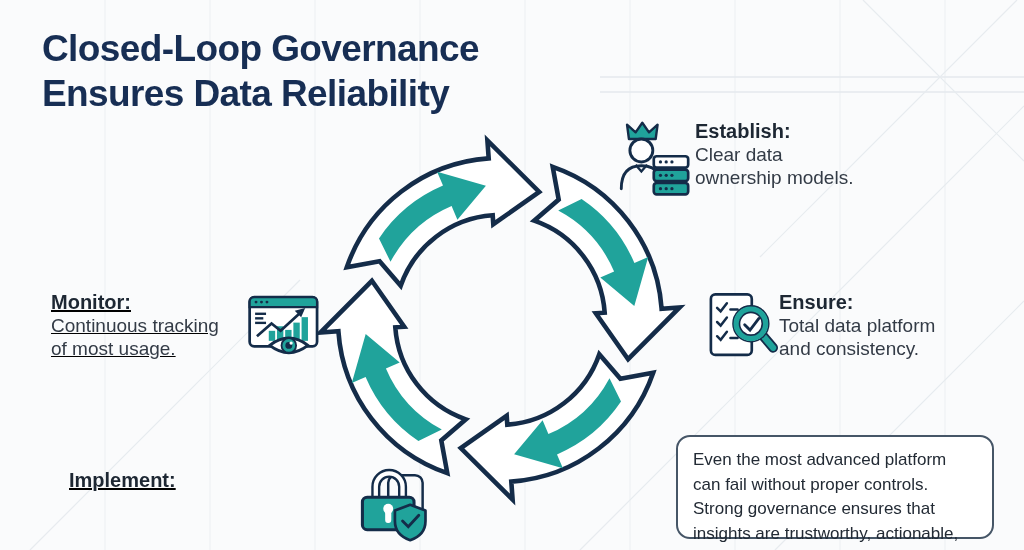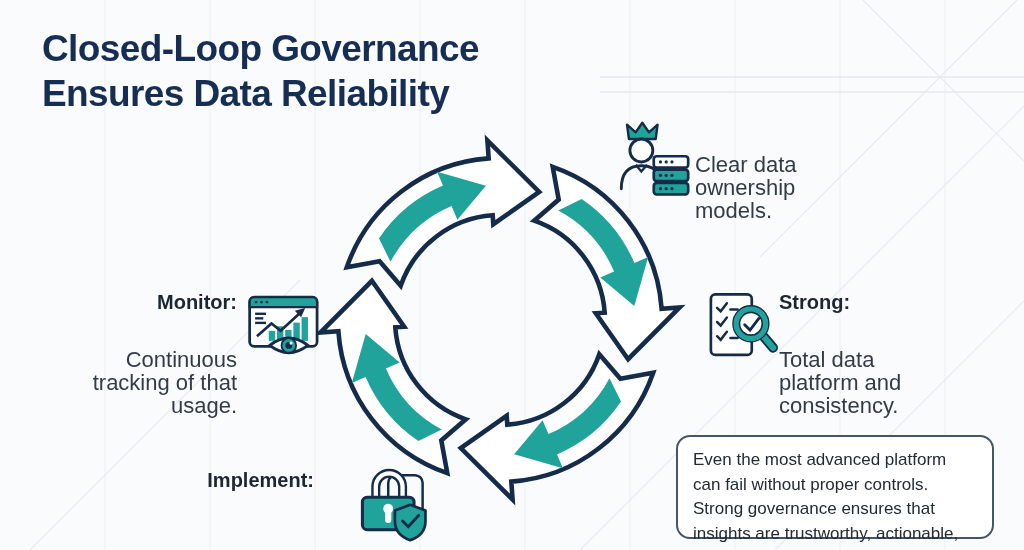--- a/index.html
+++ b/index.html
@@ -10,22 +10,22 @@
     background:#fafbfc; overflow:hidden;
   }
   svg.bg, svg.cycle { position:absolute; left:0; top:0; width:1024px; height:550px; }
   .title {
     position:absolute; left:42px; top:26px; width:520px;
     font-size:37px; line-height:45px; font-weight:700;
     letter-spacing:-0.6px; color:#172e54;
   }
   .step { position:absolute; }
   .step .heading { font-size:20px; font-weight:700; color:#1d2733; line-height:24px; }
-  .step .desc    { font-size:22px; color:#333b46; line-height:23px;margin-top:34px; }
-  .step.right-al { text-align:right; }
+  .step .desc    { font-size:19px; color:#333b46; line-height:23px; }
+  .step.right-al { text-align:left;text-decoration:underline; }
   .icon-box { position:absolute; }
   #step-establish { left:695px; top:119px; }
   #step-establish .desc { width:162px; }
   #icon-establish { left:606px; top:118px; width:86px; height:86px; }
   #step-ensure { left:779px; top:290px; }
   #step-ensure .desc { width:178px; }
   #icon-ensure { left:702px; top:290px; width:80px; height:80px; }
   #step-monitor { right:787px; top:290px; width:186px; }
   #step-monitor .desc { width:186px; }
   #icon-monitor { left:246px; top:288px; width:82px; height:82px; }
@@ -110,20 +110,21 @@
         <circle cx="57" cy="60" r="1.7"></circle>
           <circle cx="63" cy="60" r="1.7"></circle>
           <circle cx="69" cy="60" r="1.7"></circle>
         <circle cx="57" cy="74" r="1.7"></circle>
           <circle cx="63" cy="74" r="1.7"></circle>
           <circle cx="69" cy="74" r="1.7"></circle>
       </g>
     </svg>
   </div>
   <div class="step" id="step-establish">
+    <div class="heading">Establish:</div>
     <div class="desc">Clear data ownership models.</div>
   </div>
 
   <div class="icon-box" id="icon-ensure">
     <svg viewBox="0 0 90 90" width="80" height="80">
       <rect x="10" y="5" width="46" height="68" rx="5" fill="#fff" stroke="#142c49" stroke-width="3"></rect>
       <g fill="none" stroke="#142c49" stroke-width="2.8" stroke-linecap="round">
         <path d="M17,20 l4,4 l7,-9"></path>
           <path d="M17,36 l4,4 l7,-9"></path>
           <path d="M17,52 l4,4 l7,-9"></path>
@@ -132,27 +133,27 @@
       </g>
       <line x1="69" y1="52" x2="80" y2="65" stroke="#142c49" stroke-width="11" stroke-linecap="round"></line>
       <line x1="69" y1="52" x2="80" y2="65" stroke="#20a39b" stroke-width="7" stroke-linecap="round"></line>
       <circle cx="55" cy="38" r="20" fill="#fff" stroke="#142c49" stroke-width="2"></circle>
       <circle cx="55" cy="38" r="16.3" fill="none" stroke="#20a39b" stroke-width="6.5"></circle>
       <circle cx="55" cy="38" r="12.8" fill="none" stroke="#142c49" stroke-width="1.8"></circle>
       <path d="M48,39 l6,6 l10,-13" fill="none" stroke="#142c49" stroke-width="3.2" stroke-linecap="round"></path>
     </svg>
   </div>
   <div class="step" id="step-ensure">
-    <div class="heading">Strong:</div>
+    <div class="heading">Ensure:</div>
     <div class="desc">Total data platform and consistency.</div>
   </div>
 
   <div class="step right-al" id="step-monitor">
     <div class="heading">Monitor:</div>
-    <div class="desc">Continuous tracking of that usage.</div>
+    <div class="desc">Continuous tracking of most usage.</div>
   </div>
   <div class="icon-box" id="icon-monitor">
     <svg viewBox="0 0 90 90" width="82" height="82">
       <rect x="4" y="10" width="74" height="54" rx="5" fill="#fff" stroke="#142c49" stroke-width="3"></rect>
       <path d="M4,21 v-6 a5,5 0 0 1 5,-5 h64 a5,5 0 0 1 5,5 v6 z" fill="#20a39b" stroke="#142c49" stroke-width="2.5"></path>
       <g fill="#142c49">
         <circle cx="11" cy="15.5" r="1.6"></circle>
           <circle cx="17" cy="15.5" r="1.6"></circle>
           <circle cx="23" cy="15.5" r="1.6"></circle>
         <rect x="10" y="27" width="12" height="2.6"></rect>

